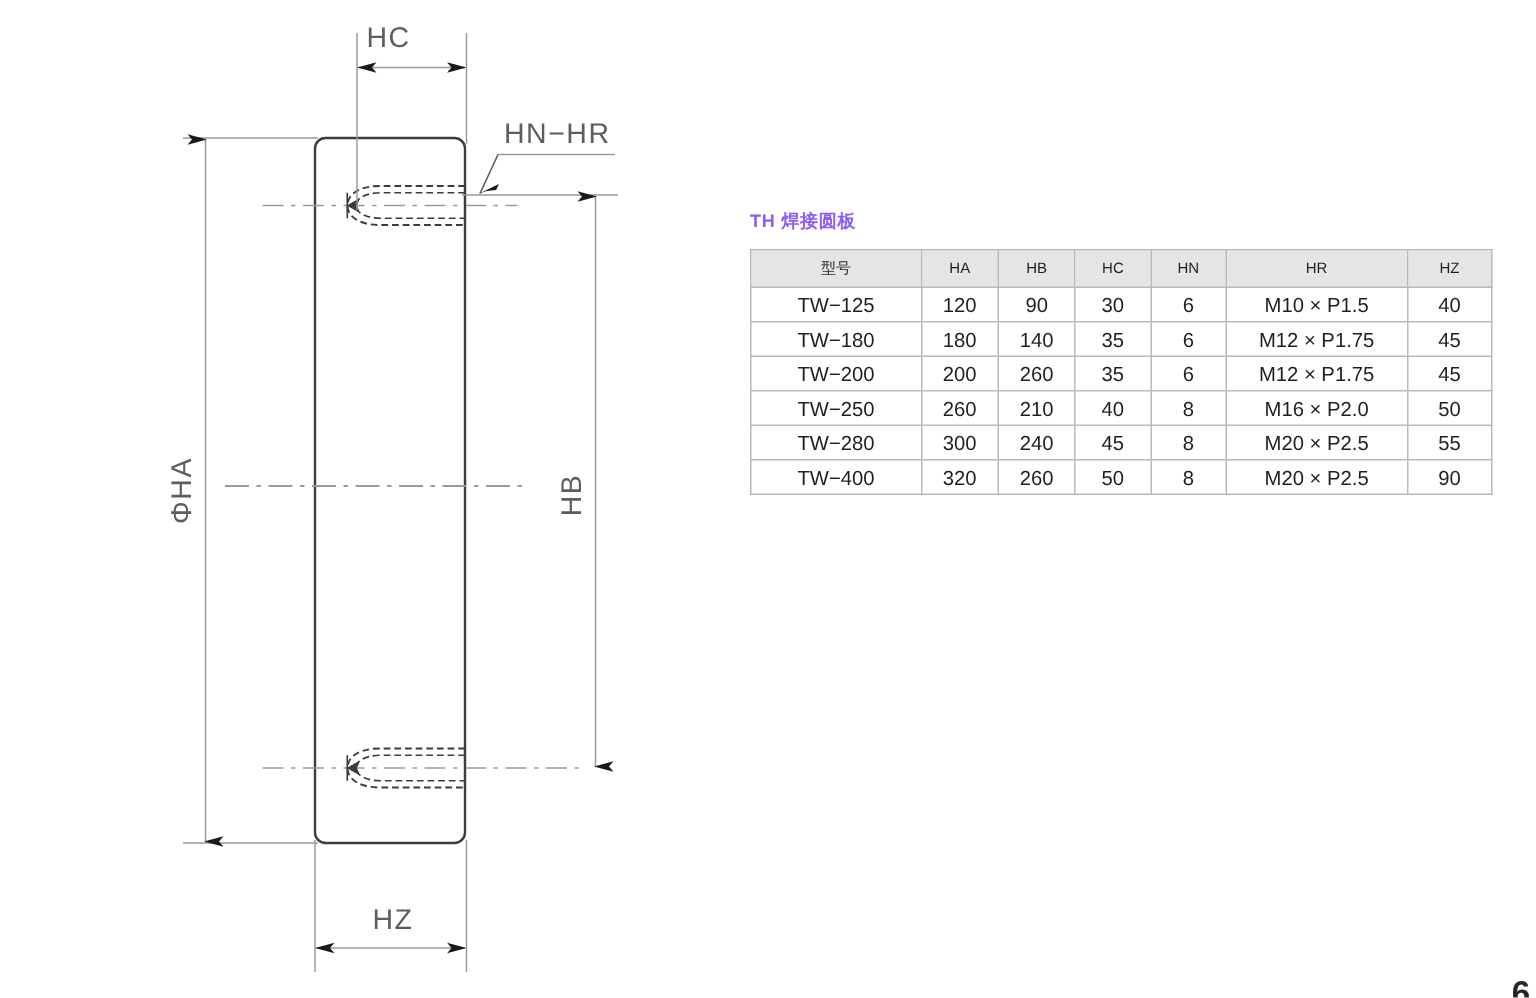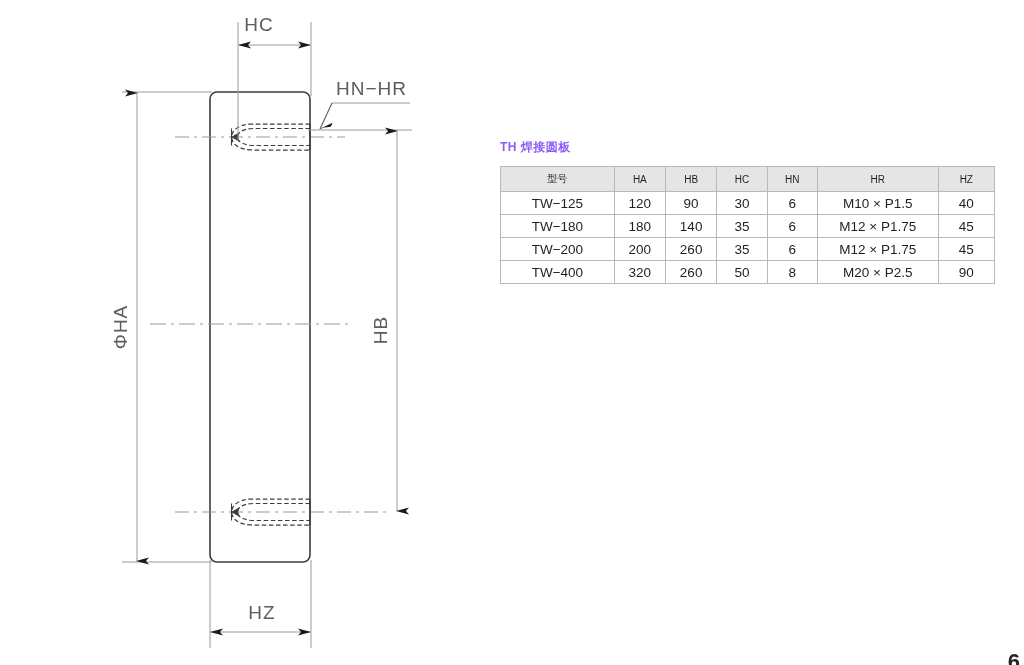--- a/index.html
+++ b/index.html
@@ -224,20 +224,38 @@
       <tr>
         <td>TW−200</td>
         <td>200</td>
         <td>260</td>
         <td>35</td>
         <td>6</td>
         <td>M12 × P1.75</td>
         <td>45</td>
       </tr>
       <tr>
+        <td>TW−250</td>
+        <td>260</td>
+        <td>210</td>
+        <td>40</td>
+        <td>8</td>
+        <td>M16 × P2.0</td>
+        <td>50</td>
+      </tr>
+      <tr>
+        <td>TW−280</td>
+        <td>300</td>
+        <td>240</td>
+        <td>45</td>
+        <td>8</td>
+        <td>M20 × P2.5</td>
+        <td>55</td>
+      </tr>
+      <tr>
         <td>TW−400</td>
         <td>320</td>
         <td>260</td>
         <td>50</td>
         <td>8</td>
         <td>M20 × P2.5</td>
         <td>90</td>
       </tr>
     </tbody>
   </table>

